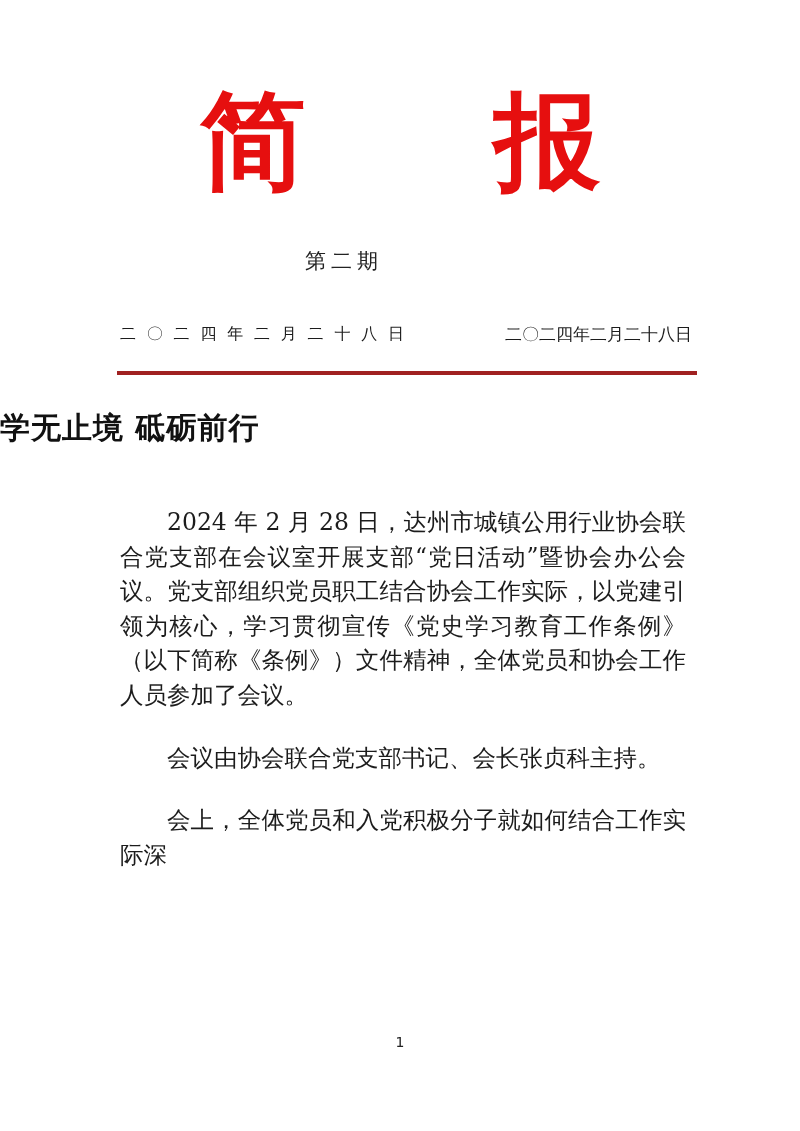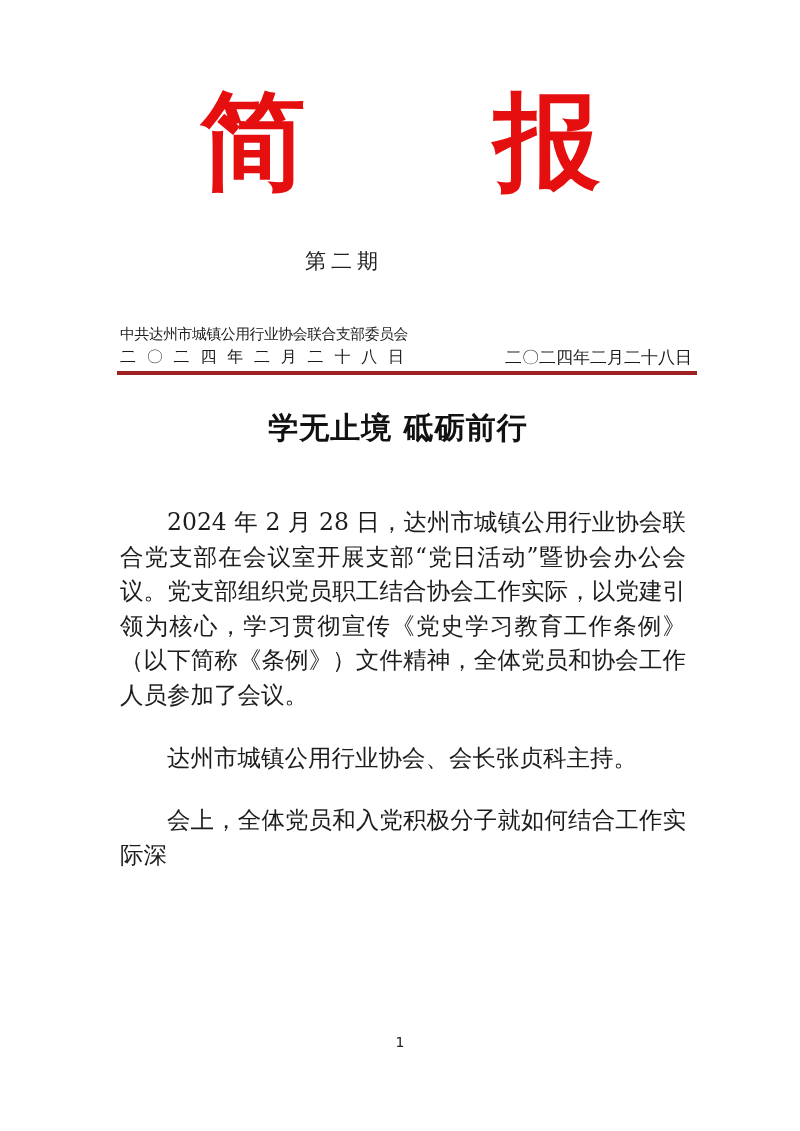--- a/index.html
+++ b/index.html
@@ -88,21 +88,21 @@
     height: 3.5px;
     background: var(--rule-red);
   }
 
   
   .article-title {
     position: absolute;
     top: 408px;
     left: 0;
     width: 796px;
-    text-align: center;
+    text-align: left;
     font-size: 30px;
     font-weight: bold;
     letter-spacing: 1px;
     color: #111;
   }
   .article-body {
     position: absolute;
     top: 477px;
     left: 120px;
     width: 566px;
@@ -135,31 +135,30 @@
 
   <div class="masthead">
     <span>简</span>
     <span>报</span>
   </div>
 
   <div class="issue">第二期</div>
 
   <div class="header-row">
     <div class="org-block">
-      <div class="org-line1">中共达州市城镇公用行业协会联合支部委员会</div>
       <div class="org-line2">二〇二四年二月二十八日</div>
     </div>
     <div class="issue-date">二〇二四年二月二十八日</div>
   </div>
 
   <div class="red-rule"></div>
 
   <div class="article-title">学无止境 砥砺前行</div>
 
   <div class="article-body">
     <p>2024 年 2 月 28 日，达州市城镇公用行业协会联合党支部在会议室开展支部“党日活动”暨协会办公会议。党支部组织党员职工结合协会工作实际，以党建引领为核心，学习贯彻宣传《党史学习教育工作条例》（以下简称《条例》）文件精神，全体党员和协会工作人员参加了会议。</p>
-    <p>达州市城镇公用行业协会、会长张贞科主持。</p>
+    <p>会议由协会联合党支部书记、会长张贞科主持。</p>
     <p>会上，全体党员和入党积极分子就如何结合工作实际深</p>
   </div>
 
   <div class="page-number">1</div>
 
 </div>
 
 </body></html>

